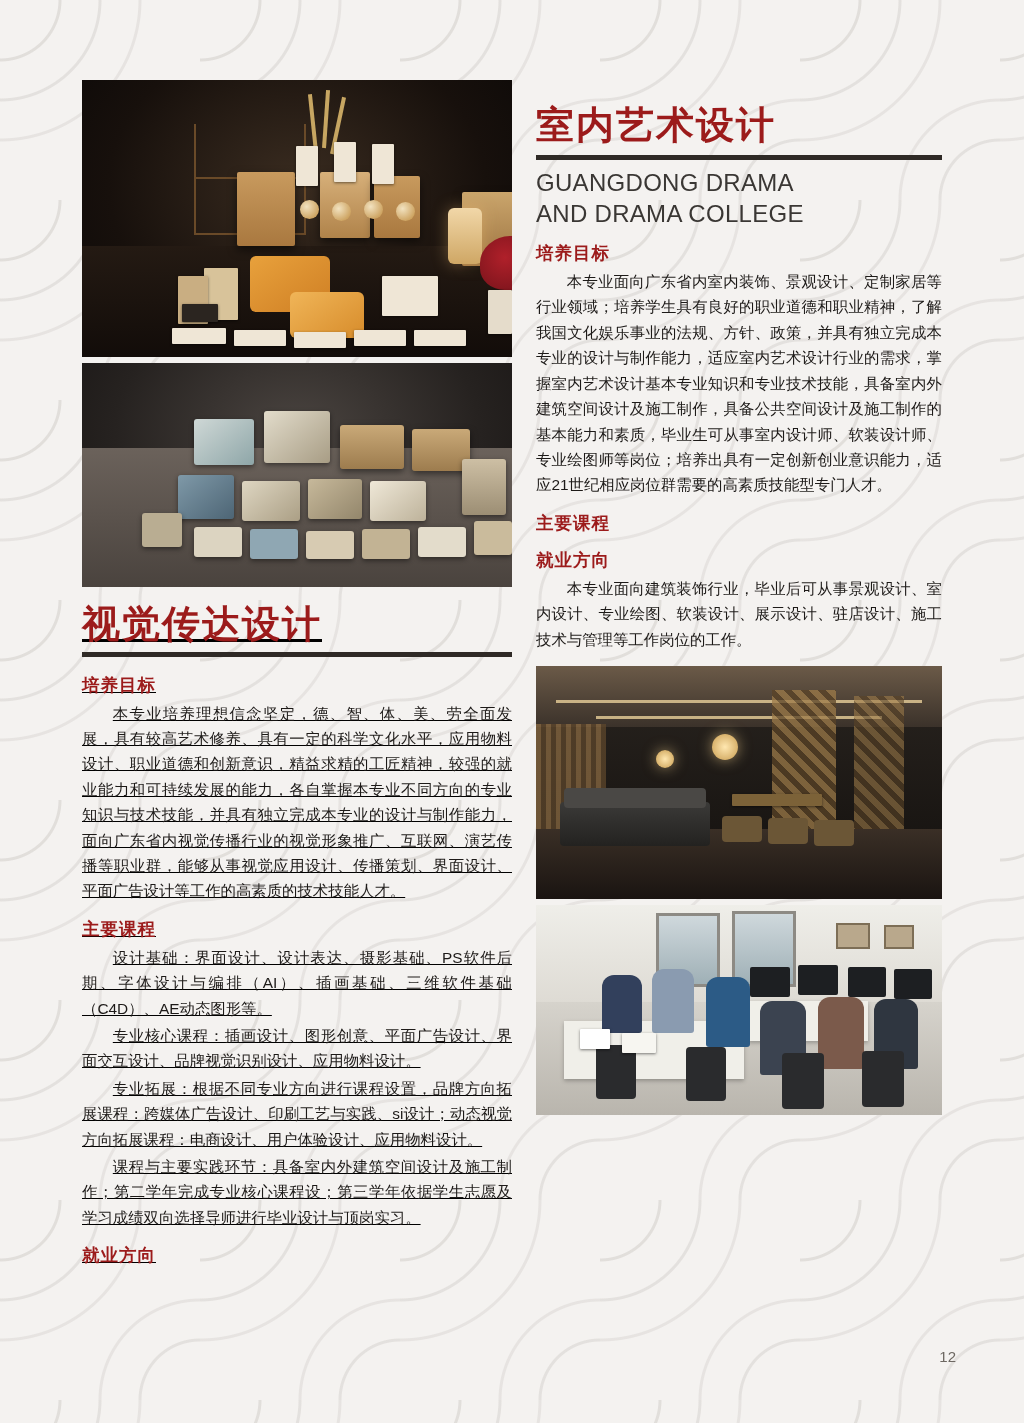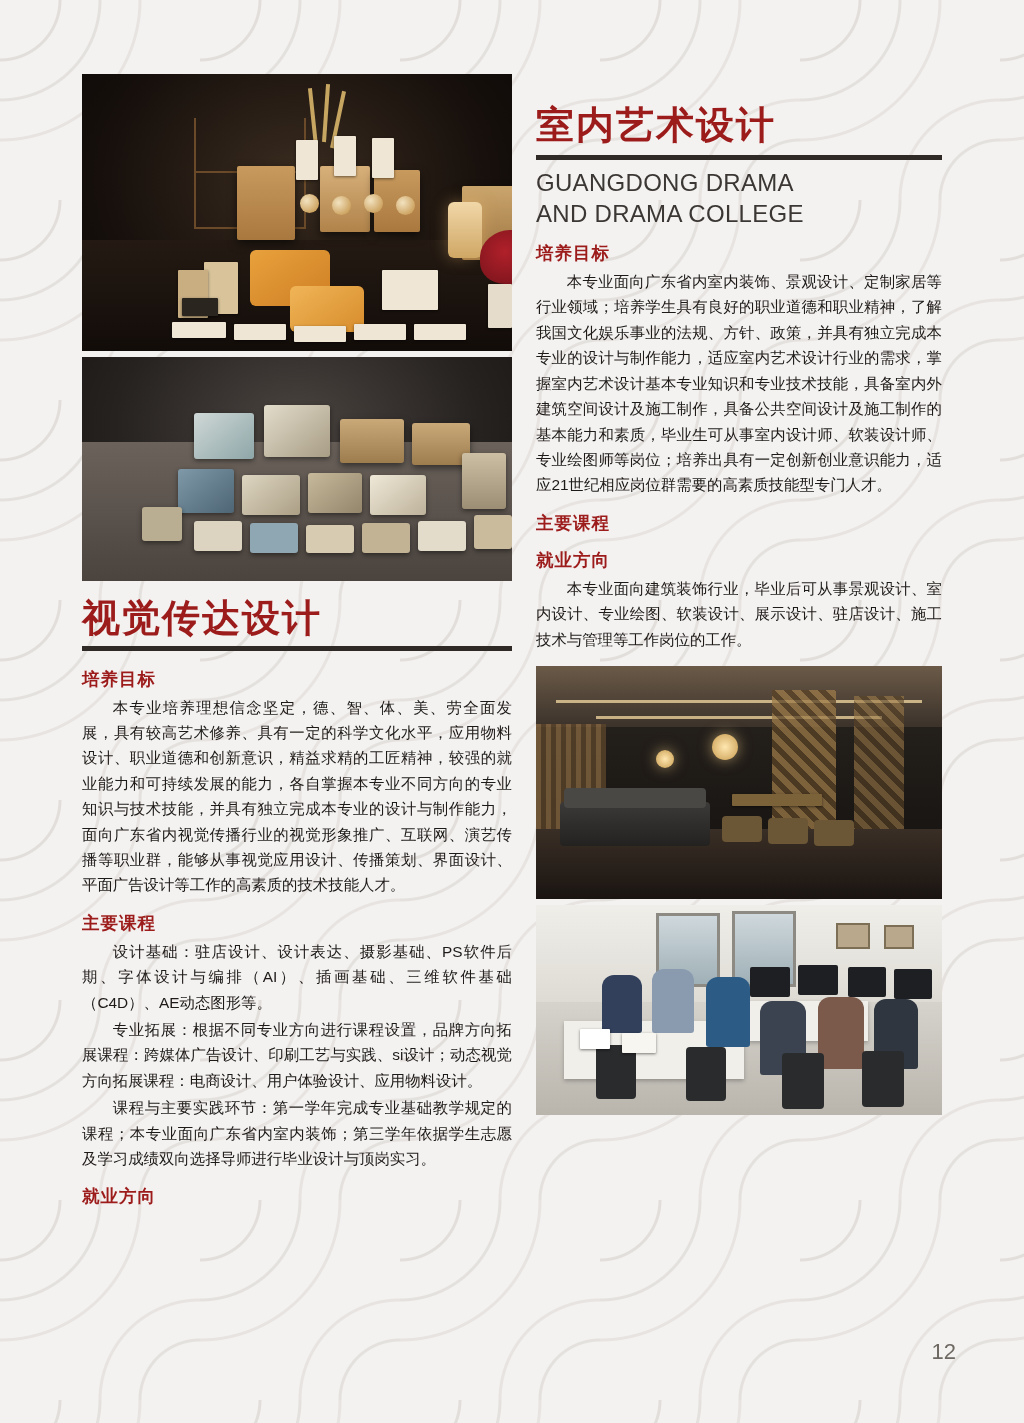--- a/index.html
+++ b/index.html
@@ -29,22 +29,23 @@
   .page {
     position: absolute;
     inset: 0;
     z-index: 1;
   }
 
   
   .col-left {
     position: absolute;
     left: 82px;
-    top: 74px;
+    top: 80px;
     width: 430px;
+    text-decoration: underline;
   }
   .photo {
     position: relative;
     overflow: hidden;
     background: #1b1614;
   }
   .photo-1 { width: 430px; height: 277px; margin-bottom: 6px; }
   .photo-2 { width: 430px; height: 224px; }
 
   
@@ -203,21 +204,21 @@
   .desk { position: absolute; background: #f0efe9; box-shadow: 0 2px 4px rgba(0,0,0,.25); }
   .monitor { position: absolute; background: #1d1f22; border-radius: 2px; }
   .person { position: absolute; border-radius: 12px 12px 3px 3px; }
   .chair { position: absolute; background: #2a2b2d; border-radius: 4px; }
   .pic-frame { position: absolute; background: #b9a88c; border: 2px solid #7d6e56; }
 
   .page-num {
     position: absolute;
     right: 68px;
     bottom: 58px;
-    font-size: 22px;
+    font-size: 15px;
     color: #6d6862;
     z-index: 3;
     text-align: right;
   }
 </style>
 </head>
 <body>
 
 <div class="bg-pattern"></div>
 
@@ -284,23 +285,24 @@
 
     <div style="margin-top:16px;">
       <div class="major-title title-cn">视觉传达设计</div>
       <div class="rule"></div>
     </div>
 
     <div class="sec-h">培养目标</div>
     <p class="body">本专业培养理想信念坚定，德、智、体、美、劳全面发展，具有较高艺术修养、具有一定的科学文化水平，应用物料设计、职业道德和创新意识，精益求精的工匠精神，较强的就业能力和可持续发展的能力，各自掌握本专业不同方向的专业知识与技术技能，并具有独立完成本专业的设计与制作能力，面向广东省内视觉传播行业的视觉形象推广、互联网、演艺传播等职业群，能够从事视觉应用设计、传播策划、界面设计、平面广告设计等工作的高素质的技术技能人才。</p>
 
     <div class="sec-h">主要课程</div>
-    <p class="body">设计基础：驻店设计、设计表达、摄影基础、PS软件后期、字体设计与编排（AI）、插画基础、三维软件基础（C4D）、AE动态图形等。</p>
+    <p class="body">设计基础：界面设计、设计表达、摄影基础、PS软件后期、字体设计与编排（AI）、插画基础、三维软件基础（C4D）、AE动态图形等。</p>
+    <p class="body">专业核心课程：插画设计、图形创意、平面广告设计、界面交互设计、品牌视觉识别设计、应用物料设计。</p>
     <p class="body">专业拓展：根据不同专业方向进行课程设置，品牌方向拓展课程：跨媒体广告设计、印刷工艺与实践、si设计；动态视觉方向拓展课程：电商设计、用户体验设计、应用物料设计。</p>
-    <p class="body">课程与主要实践环节：第一学年完成专业基础教学规定的课程；本专业面向广东省内室内装饰；第三学年依据学生志愿及学习成绩双向选择导师进行毕业设计与顶岗实习。</p>
+    <p class="body">课程与主要实践环节：具备室内外建筑空间设计及施工制作；第二学年完成专业核心课程设；第三学年依据学生志愿及学习成绩双向选择导师进行毕业设计与顶岗实习。</p>
 
     <div class="sec-h">就业方向</div>
   </div>
 
   <div class="col-right">
 
     <div class="major-title title-cn">室内艺术设计</div>
     <div class="rule" style="margin-top:8px;margin-bottom:8px;"></div>
 
     <div class="eng-title" style="margin-top:4px;">GUANGDONG DRAMA</div>

